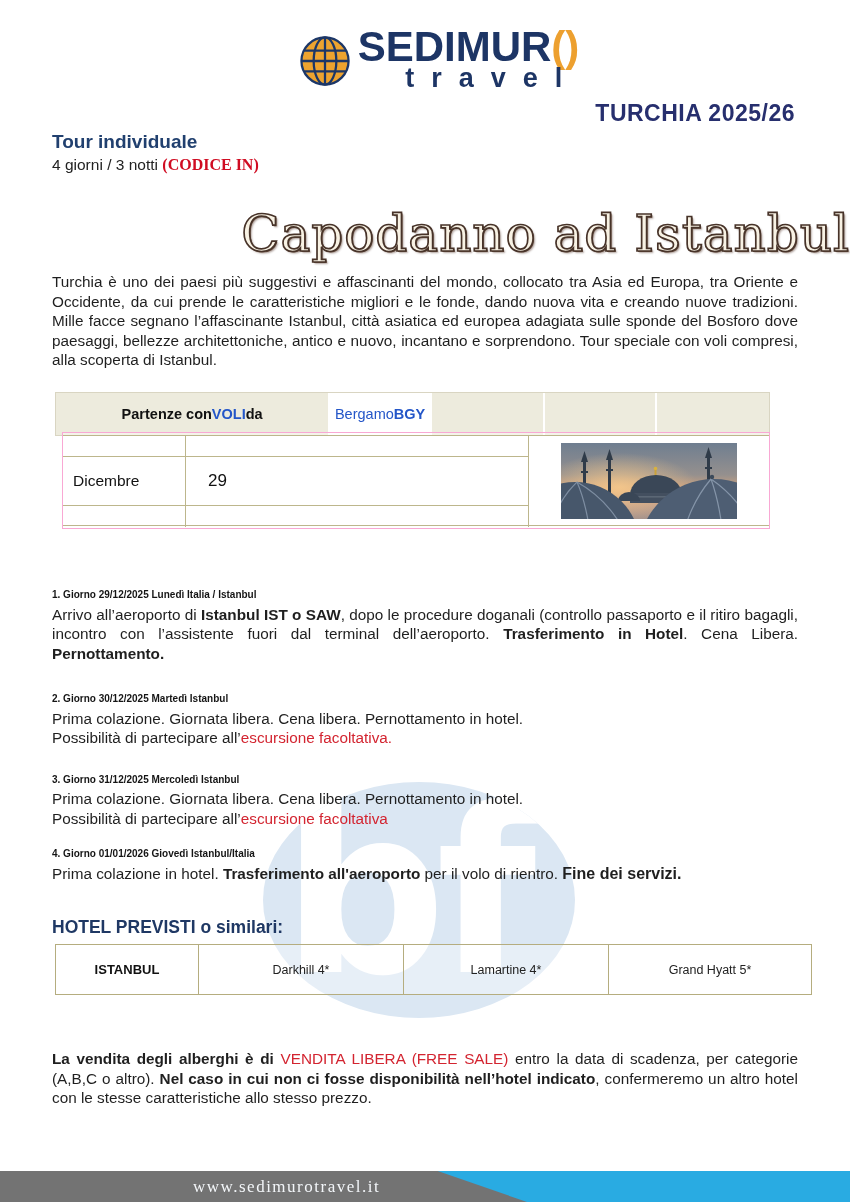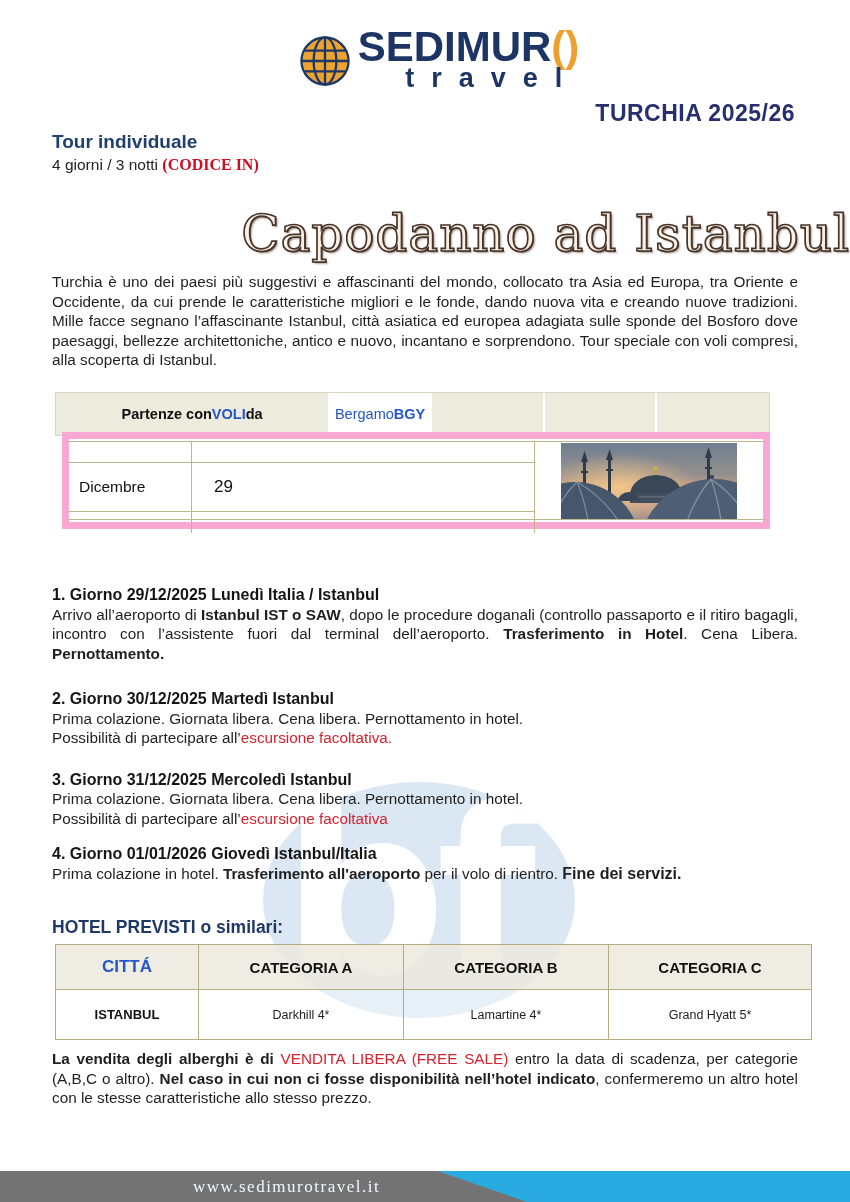--- a/index.html
+++ b/index.html
@@ -42,33 +42,33 @@
     letter-spacing:1px;
   }
   
   .intro{position:absolute;top:272px;left:52px;width:746px;font-size:15.3px;line-height:19.6px;text-align:justify;color:#1f1f1f;}
   
   .t1{position:absolute;left:55px;top:392px;width:715px;height:44px;display:flex;border:1px solid #d9d5c2;box-sizing:border-box;}
   .t1 .c{box-sizing:border-box;height:100%;display:flex;align-items:center;justify-content:center;background:#edebdd;border-right:2px solid #ffffff;font-size:14.5px;font-weight:bold;color:#111;}
   .t1 .c.white{background:#ffffff;}
   .t1 .c:last-child{border-right:none;}
   
-  .t2{position:absolute;left:62px;top:432px;width:708px;height:97px;border:7px solid #f9a8d4;box-sizing:border-box;background:rgba(255,255,255,.4);}
+  .t2{position:absolute;left:62px;top:432px;width:708px;height:97px;border:1px solid #f9a8d4;box-sizing:border-box;background:rgba(255,255,255,.4);}
   .t2-inner{position:absolute;left:0;top:2px;right:0;bottom:2px;border-top:1px solid #bdb68c;border-bottom:1px solid #bdb68c;display:flex;}
   .t2-left{width:466px;display:grid;grid-template-columns:123px 343px;grid-template-rows:21px 49px 21px;}
   .t2-cell{box-sizing:border-box;border-right:1px solid #bdb68c;border-bottom:1px solid #bdb68c;display:flex;align-items:center;padding-left:10px;font-size:15.5px;color:#111;}
   .t2-cell.last{border-bottom:none;}
   .t2-cell.val{font-size:17px;padding-left:22px;}
   .t2-right{flex:1;display:flex;align-items:center;justify-content:center;}
   
   .itinerary{position:absolute;top:585px;left:52px;width:746px;}
   .day{margin:0 0 26px 0;}
   .day.m2{margin-bottom:22px;}
   .day.m3{margin-bottom:16px;}
-  .day h3{margin:0;font-size:16px;line-height:19.5px;font-weight:bold;color:#151515;}
+  .day h3{margin:0;font-size:10px;line-height:19.5px;font-weight:bold;color:#151515;}
   .day p{margin:0;font-size:15.3px;line-height:19.5px;color:#1f1f1f;}
   .day p.just{text-align:justify;}
   
   .b{font-weight:bold;}
   .red{color:#d32430;}
   .blue{color:#2456c8;font-weight:normal;text-align:center;}
   .bblue{color:#2456c8;font-weight:bold;}
   .alt{font-size:16px;font-weight:bold;}
   
   .hotels-h{position:absolute;top:917px;left:52px;font-size:17.5px;font-weight:bold;color:#1f3864;}
@@ -227,26 +227,20 @@
         <p><span>Possibilità di partecipare all’</span><span class="red">escursione facoltativa</span></p>
       </div>
       <div class="day">
         <h3>4. Giorno 01/01/2026 Giovedì Istanbul/Italia</h3>
         <p><span>Prima colazione in hotel. </span><span class="b">Trasferimento all'aeroporto</span><span> per il volo di rientro. </span><span class="alt">Fine dei servizi.</span></p>
       </div>
     </div>
 
     <div class="hotels-h">HOTEL PREVISTI o similari:</div>
     <div class="ht">
-      <div class="ht-row ht-head">
-        <div class="ht-cell city w1">CITTÁ</div>
-        <div class="ht-cell w2">CATEGORIA A</div>
-        <div class="ht-cell w3">CATEGORIA B</div>
-        <div class="ht-cell w4">CATEGORIA C</div>
-      </div>
       <div class="ht-row ht-data">
         <div class="ht-cell city w1">ISTANBUL</div>
         <div class="ht-cell w2">Darkhill 4*</div>
         <div class="ht-cell w3">Lamartine 4*</div>
         <div class="ht-cell w4">Grand Hyatt 5*</div>
       </div>
     </div>
 
     <div class="notes"><span class="b">La vendita degli alberghi è di </span><span class="red">VENDITA LIBERA (FREE SALE)</span><span> entro la data di scadenza, per categorie (A,B,C o altro). </span><span class="b">Nel caso in cui non ci fosse disponibilità nell’hotel indicato</span><span>, confermeremo un altro hotel con le stesse caratteristiche allo stesso prezzo.</span></div>
 

